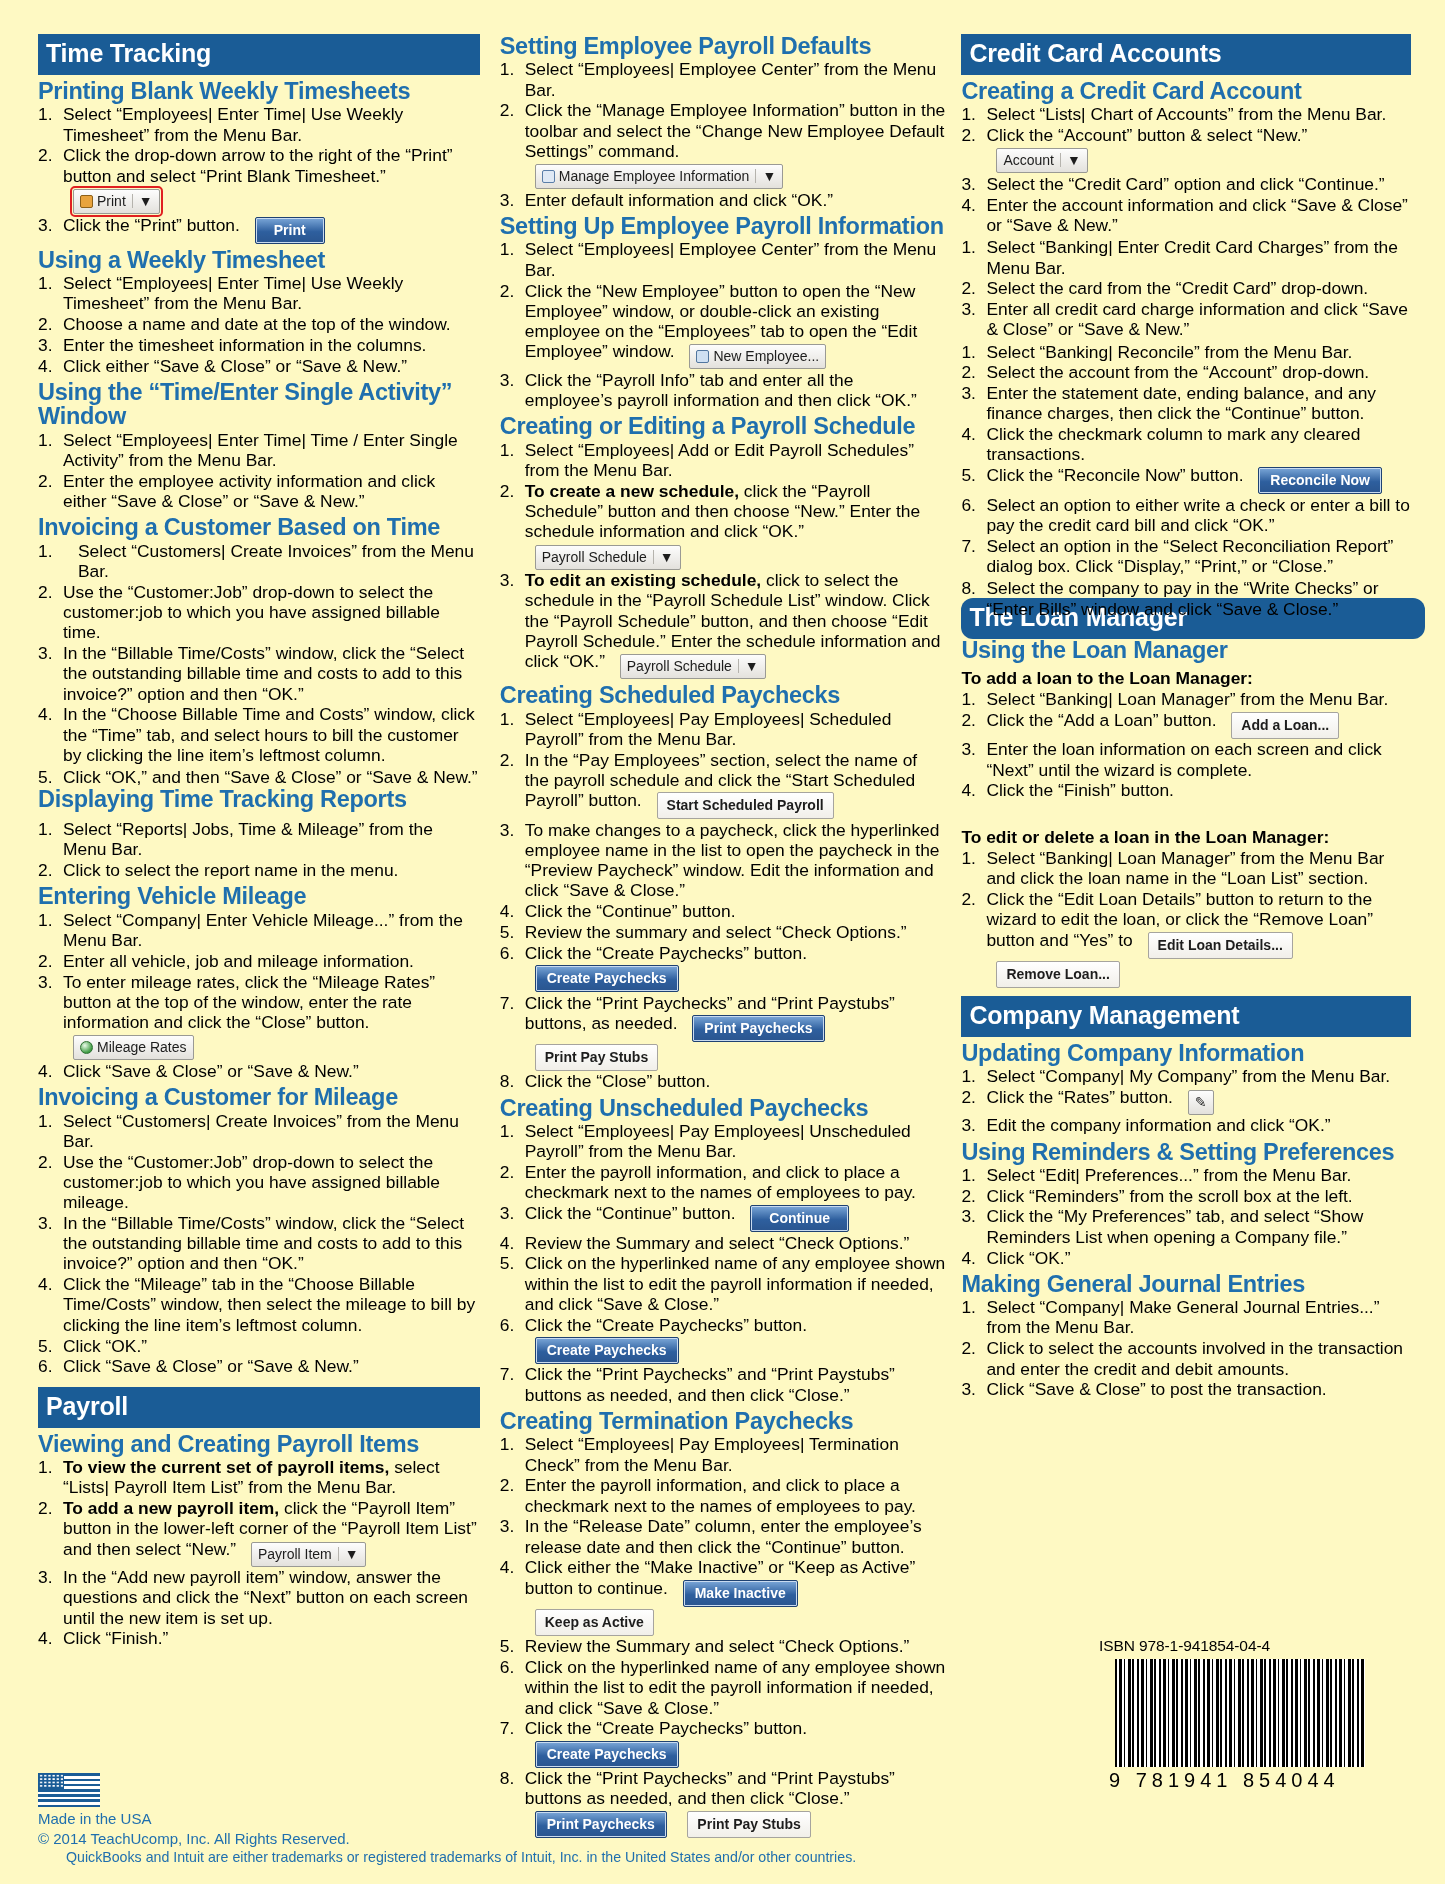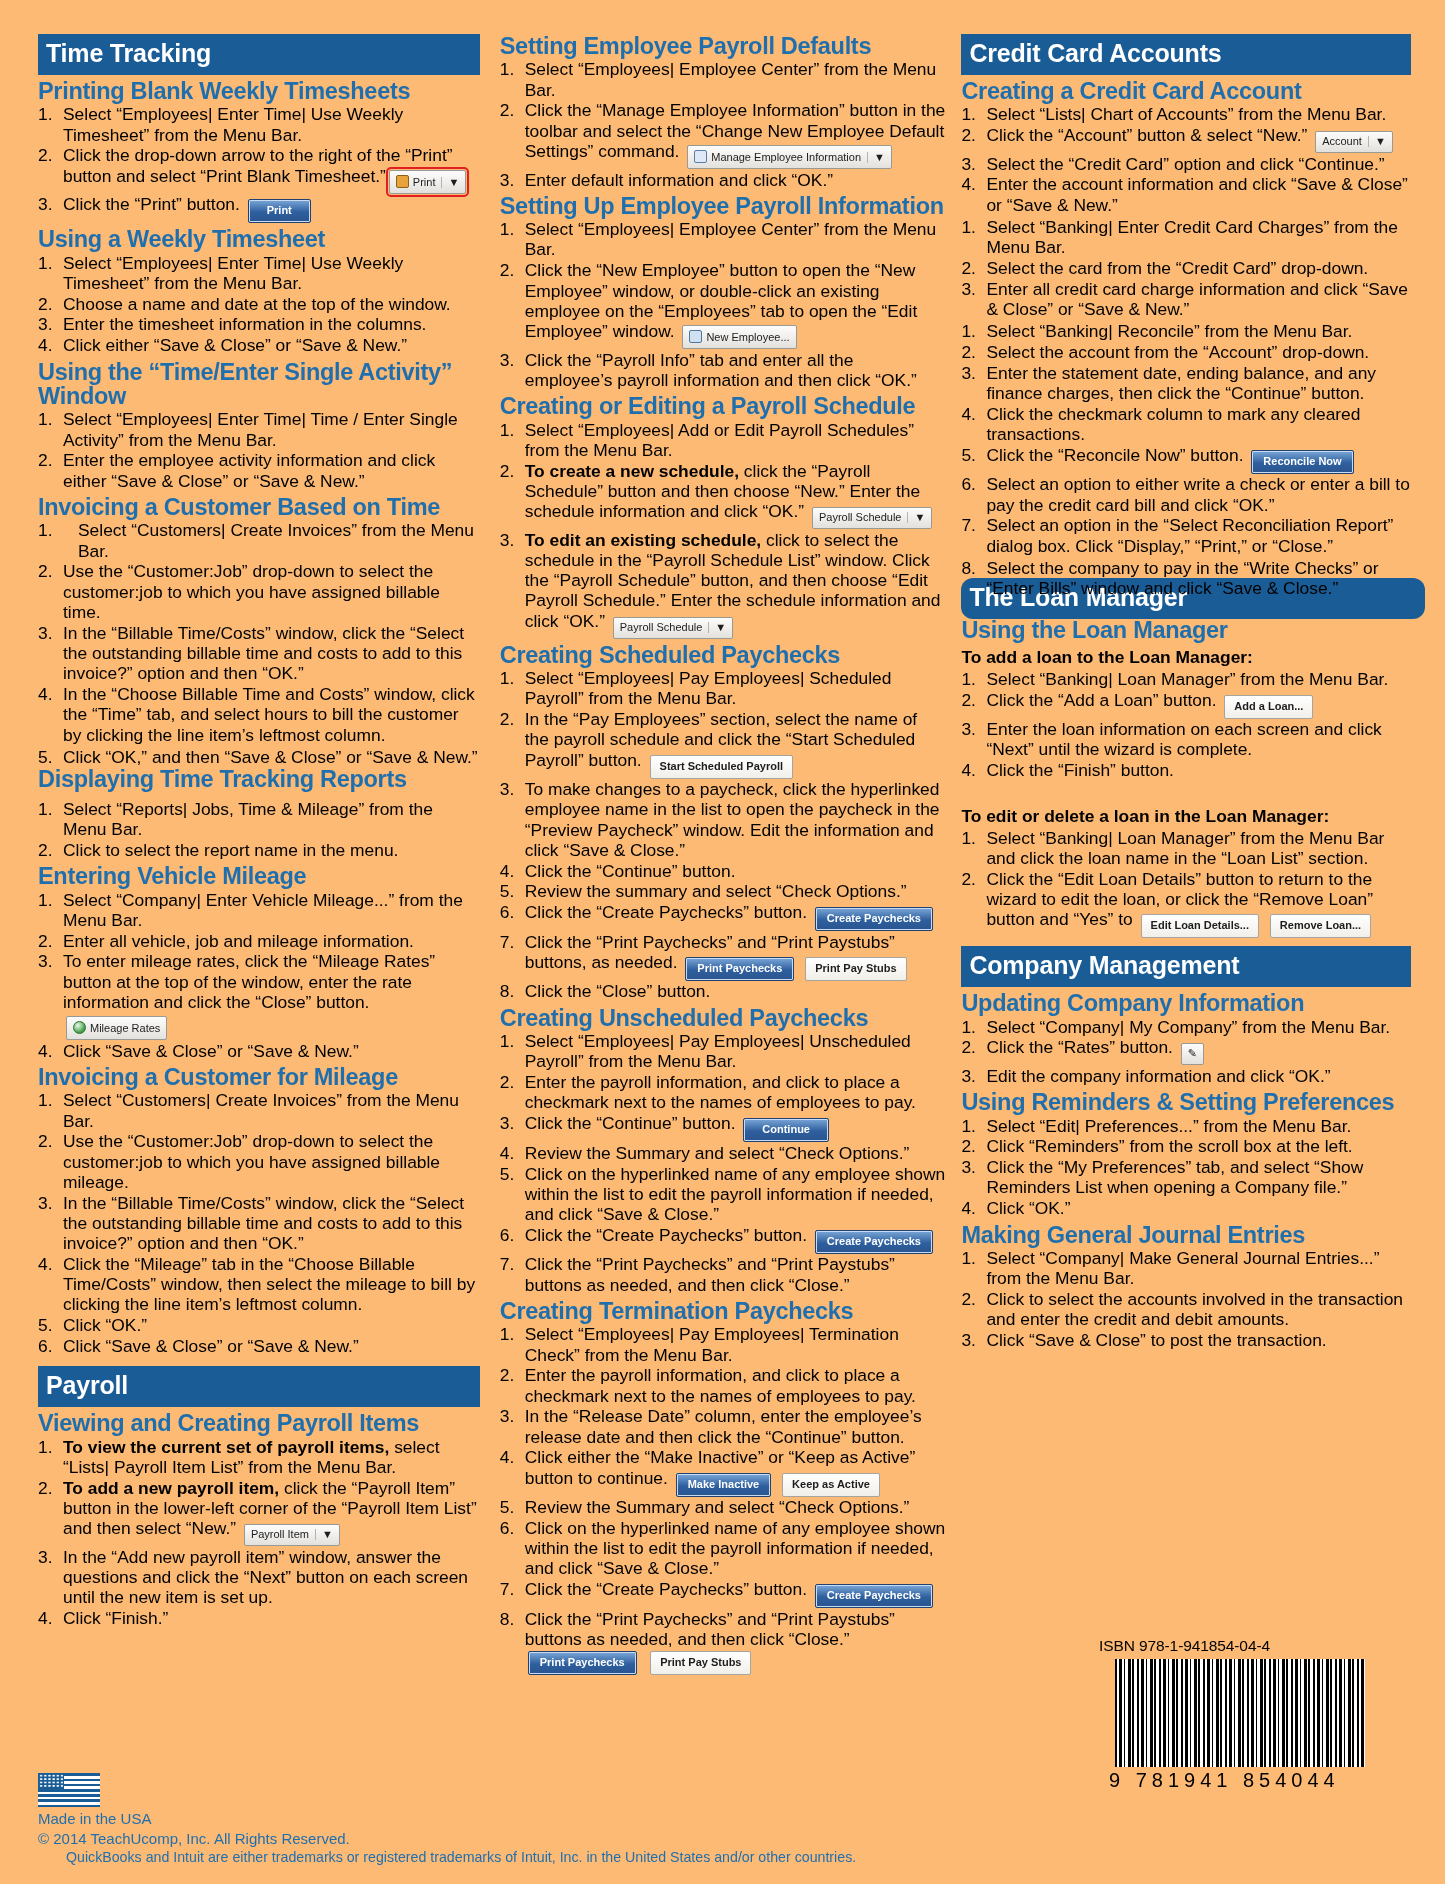--- a/index.html
+++ b/index.html
@@ -8,21 +8,21 @@
     background: #ffffff;
   }
   body {
     font-family: "Liberation Sans", sans-serif;
     color: #000000;
   }
   .page {
     position: relative;
     width: 1445px;
     height: 1884px;
-    background: #fdba74;
+    background: #fef9c3;
     overflow: hidden;
     box-sizing: border-box;
     padding: 34px 30px 10px 38px;
   }
   .columns {
     display: flex;
     gap: 0px;
     align-items: flex-start;
     width: 1377px;
   }
@@ -92,25 +92,25 @@
     font-size: 17.4px;
     line-height: 1.17;
     margin: 5px 0 1px 0;
     font-weight: bold;
   }
 
   
   .chip {
     display: inline-block;
     vertical-align: -4px;
-    font-size: 11px;
+    font-size: 14px;
     line-height: 1;
     white-space: nowrap;
     border-radius: 2px;
-    margin: 0 3px;
+    margin: 0 10px;
   }
   
   .chip-grey {
     background: linear-gradient(#fdfdfd, #e3e1dc);
     border: 1px solid #9a9a94;
     color: #1d1d1d;
     padding: 4px 6px 5px 6px;
     font-weight: normal;
   }
   .chip-grey .arrow {

